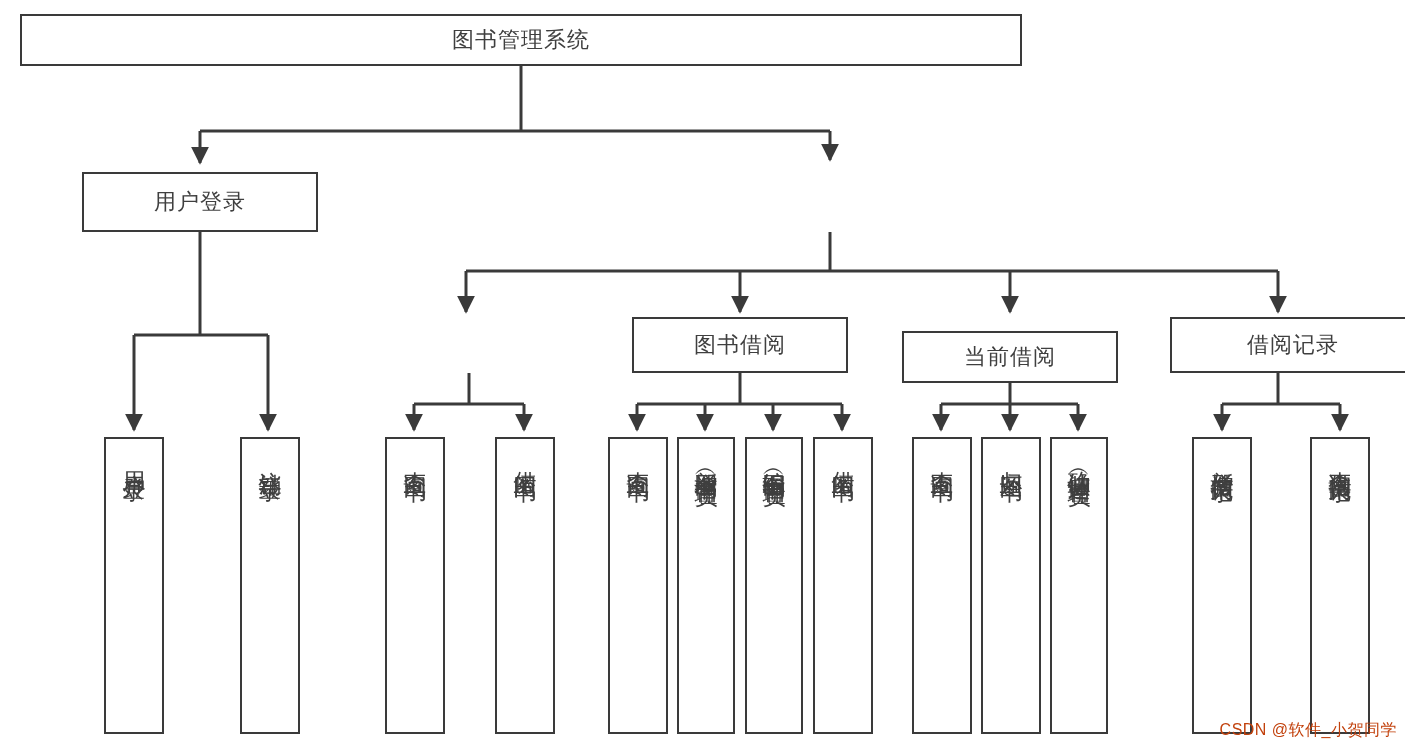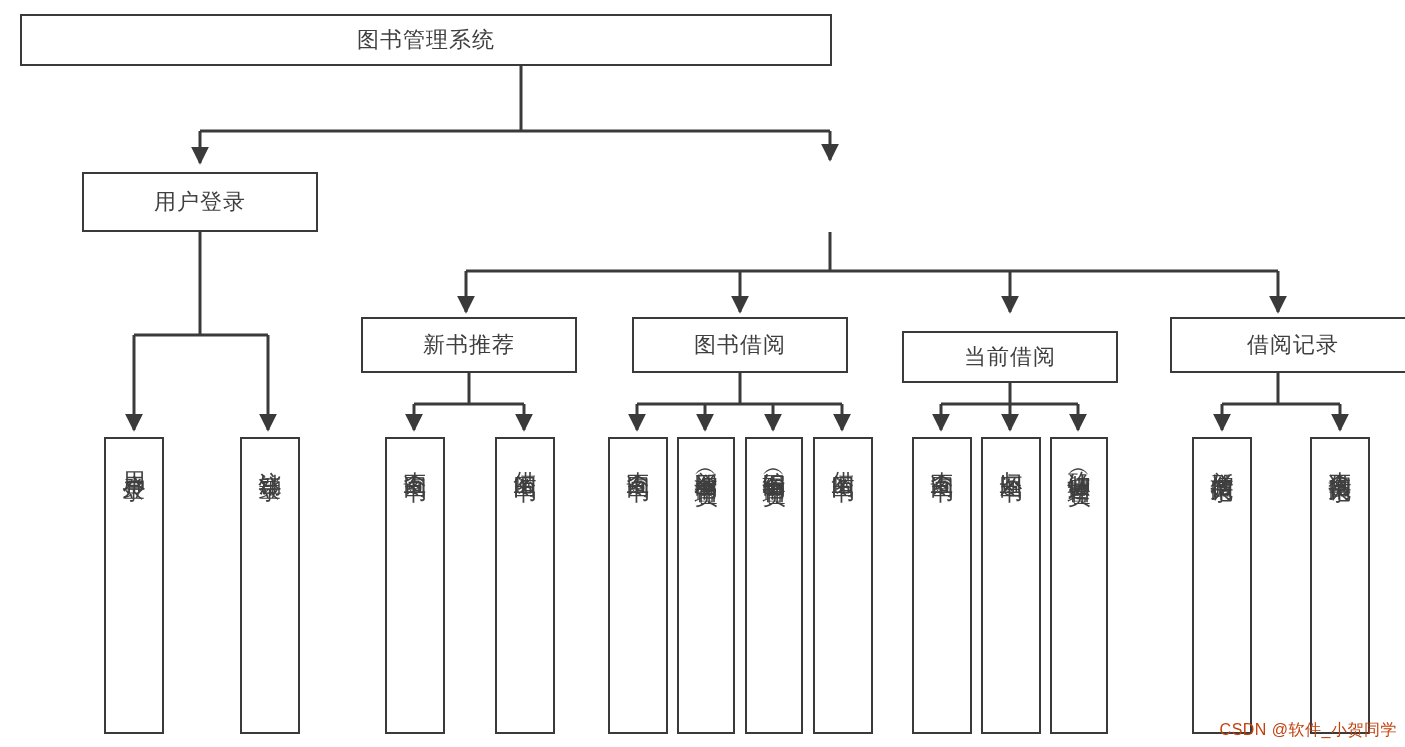--- a/index.html
+++ b/index.html
@@ -113,31 +113,28 @@
       <path d="M 1010 404 L 1010 430" marker-end="url(#arrow)"></path>
       <path d="M 1078 404 L 1078 430" marker-end="url(#arrow)"></path>
 
       <path d="M 1278 373 L 1278 404"></path>
       <path d="M 1222 404 L 1340 404"></path>
       <path d="M 1222 404 L 1222 430" marker-end="url(#arrow)"></path>
       <path d="M 1340 404 L 1340 430" marker-end="url(#arrow)"></path>
     </g>
   </svg>
 
-  <div class="node horiz" style="left:20px; top:14px; width:812px; height:52px;">
+  <div class="node horiz" style="left:20px; top:14px; width:1002px; height:52px;">
     <span class="label">图书管理系统</span>
   </div>
 
   <div class="node horiz" style="left:82px; top:172px; width:236px; height:60px;">
     <span class="label">用户登录</span>
   </div>
 
-  <div class="node horiz" style="left:361px; top:317px; width:216px; height:56px;">
-    <span class="label">新书推荐</span>
-  </div>
   <div class="node horiz" style="left:632px; top:317px; width:216px; height:56px;">
     <span class="label">图书借阅</span>
   </div>
   <div class="node horiz" style="left:902px; top:331px; width:216px; height:52px;text-align:right;">
     <span class="label">当前借阅</span>
   </div>
   <div class="node horiz" style="left:1170px; top:317px; width:246px; height:56px;">
     <span class="label">借阅记录</span>
   </div>
 

